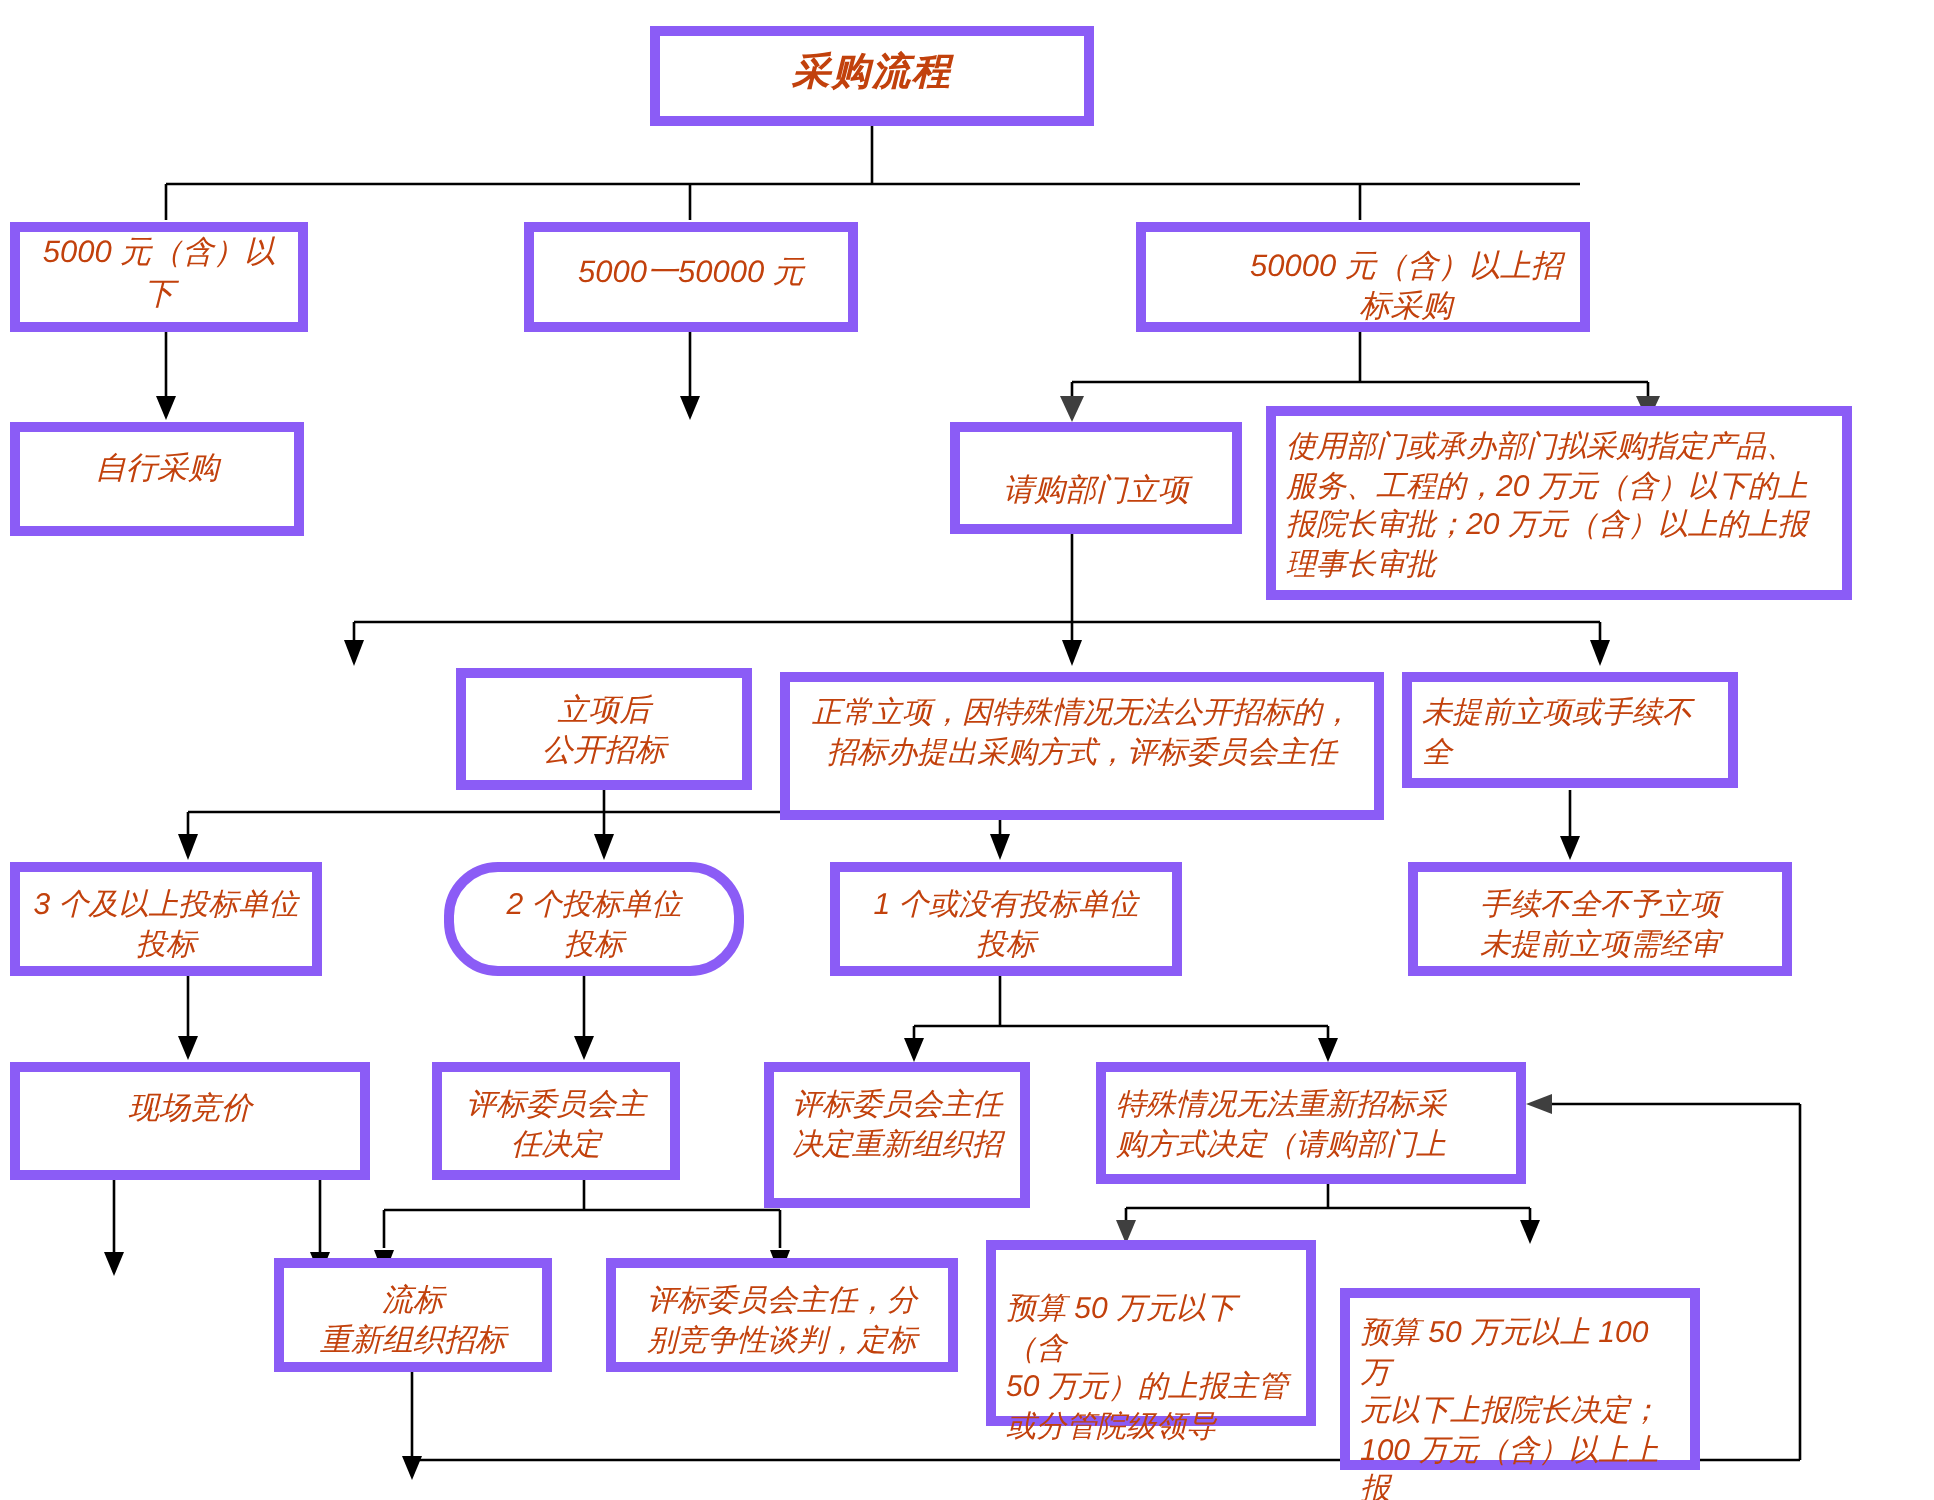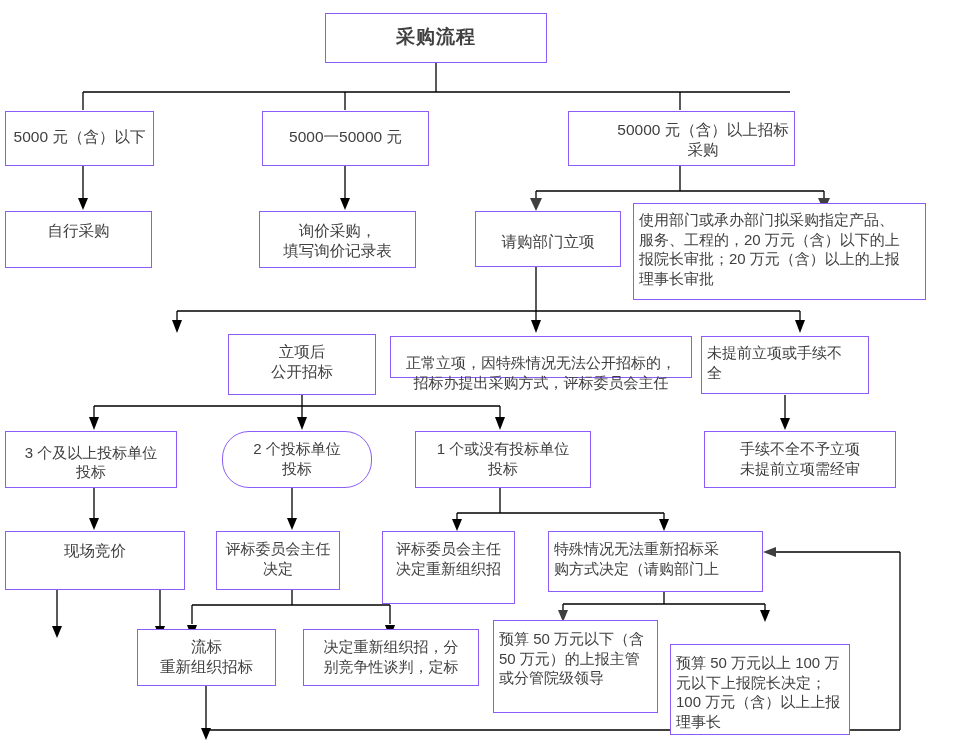--- a/index.html
+++ b/index.html
@@ -1,31 +1,32 @@
 <!DOCTYPE html>
 <html><head>
 <meta charset="utf-8">
 <style>
   html,body{margin:0;padding:0;background:#ffffff;}
   body{font-family:"Liberation Sans","DejaVu Sans",sans-serif;}
   #canvas{position:relative;width:967px;height:750px;background:#fff;overflow:hidden;}
   .node{
     position:absolute;
     box-sizing:border-box;
-    border:1px solid #8b5cf6;
+    border:5px solid #8b5cf6;
     background:#fff;
     display:flex;
     align-items:flex-start;
     justify-content:center;
     text-align:center;
     line-height:1.30;
-    color:#404040;
+    color:#c2410c;
     padding:4px 5px 2px 5px;
     white-space:pre-line;
     z-index:3;
+    font-style:italic;
   }
   .node.mid{align-items:center;padding-top:0;}
   .n-title{font-size:19px;font-weight:bold;letter-spacing:1px;}
   .f16{font-size:15.5px;}
   .f15{font-size:15px;}
   .left-align{text-align:left;justify-content:flex-start;}
   svg.wires{position:absolute;left:0;top:0;width:967px;height:750px;z-index:1;}
   svg.wires line, svg.wires path, svg.wires polyline{stroke:#000;stroke-width:1.3;fill:none;}
   .grayline{stroke:#7f7f7f;stroke-width:1.6;}
   .arrowhead{fill:#000;stroke:none;}
@@ -132,52 +133,48 @@
   </div>
 
   <div class="node f16" style="left:568px;top:111px;width:227px;height:55px;padding-top:8px;padding-left:48px;">
     <span>50000 元（含）以上招标采购</span>
   </div>
 
   <div class="node f16" style="left:5px;top:211px;width:147px;height:57px;padding-top:9px;">
     <span>自行采购</span>
   </div>
 
-  <div class="node f16" style="left:259px;top:211px;width:157px;height:57px;padding-top:9px;">
-    <span>询价采购，
-填写询价记录表</span>
-  </div>
 
   <div class="node f16" style="left:475px;top:211px;width:146px;height:56px;padding-top:20px;">
     <span>请购部门立项</span>
   </div>
 
   <div class="node f15 left-align" style="left:633px;top:203px;width:293px;height:97px;padding-top:6px;">
     <span>使用部门或承办部门拟采购指定产品、
 服务、工程的，20 万元（含）以下的上
 报院长审批；20 万元（含）以上的上报
 理事长审批</span>
   </div>
 
   <div class="node f16" style="left:228px;top:334px;width:148px;height:61px;padding-top:7px;">
     <span>立项后
 公开招标</span>
   </div>
 
-  <div class="node f15" style="left:390px;top:336px;width:302px;height:42px;padding-top:16px;">
+  <div class="node f15" style="left:390px;top:336px;width:302px;height:74px;padding-top:6px;">
     <span>正常立项，因特殊情况无法公开招标的，
 招标办提出采购方式，评标委员会主任</span>
   </div>
 
   <div class="node f15 left-align" style="left:701px;top:336px;width:168px;height:58px;padding-top:6px;">
     <span>未提前立项或手续不
 全</span>
   </div>
 
-  <div class="node f15" style="left:5px;top:431px;width:172px;height:57px;padding-top:7px;align-items:center;">
+  <div class="node f15" style="left:5px;top:431px;width:156px;height:57px;padding-top:7px;">
     <span>3 个及以上投标单位
 投标</span>
   </div>
 
   <div class="node f15" style="left:222px;top:431px;width:150px;height:57px;padding-top:7px;border-radius:27px;">
     <span>2 个投标单位
 投标</span>
   </div>
 
   <div class="node f15" style="left:415px;top:431px;width:176px;height:57px;padding-top:7px;">
@@ -208,25 +205,25 @@
 购方式决定（请购部门上</span>
   </div>
 
 
   <div class="node f16" style="left:137px;top:629px;width:139px;height:57px;padding-top:7px;">
     <span>流标
 重新组织招标</span>
   </div>
 
   <div class="node f15" style="left:303px;top:629px;width:176px;height:57px;padding-top:7px;">
-    <span>决定重新组织招，分
+    <span>评标委员会主任，分
 别竞争性谈判，定标</span>
   </div>
 
-  <div class="node f15 left-align" style="left:493px;top:620px;width:165px;height:93px;padding-top:8px;">
+  <div class="node f15 left-align" style="left:493px;top:620px;width:165px;height:93px;padding-top:20px;">
     <span>预算 50 万元以下（含
 50 万元）的上报主管
 或分管院级领导</span>
   </div>
 
   <div class="node f15 left-align" style="left:670px;top:644px;width:180px;height:91px;padding-top:8px;">
     <span>预算 50 万元以上 100 万
 元以下上报院长决定；
 100 万元（含）以上上报
 理事长</span>

